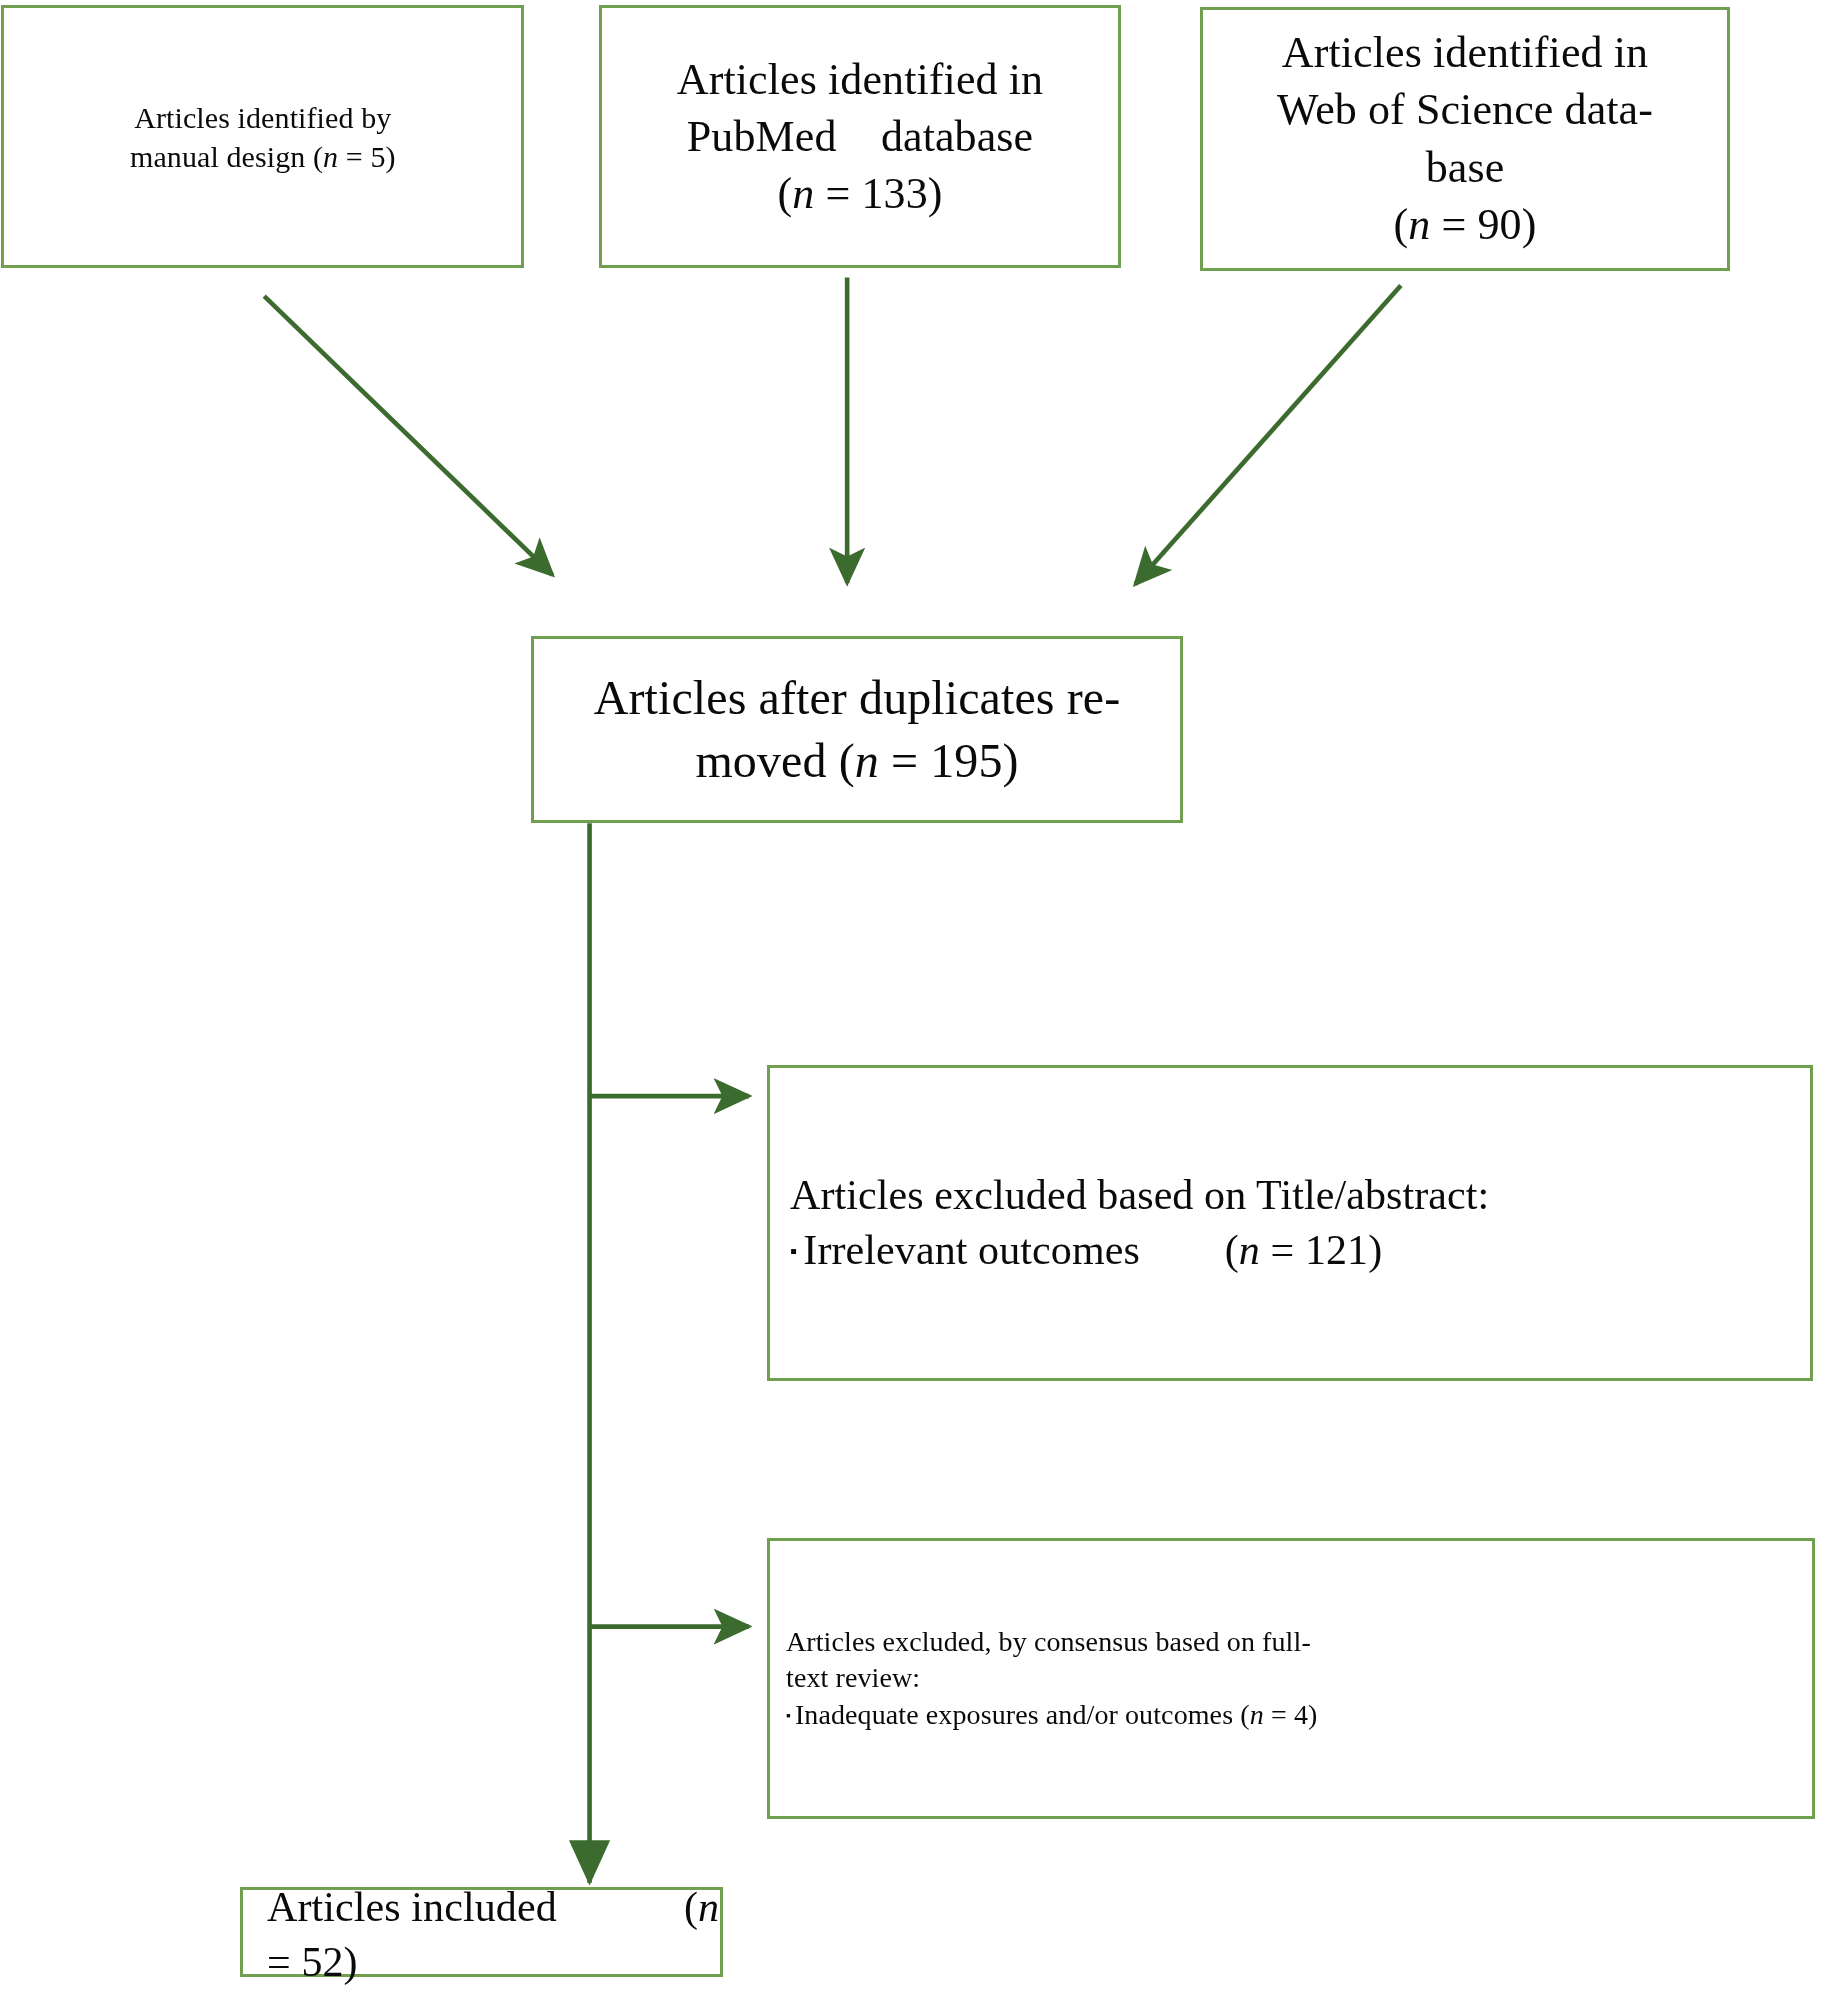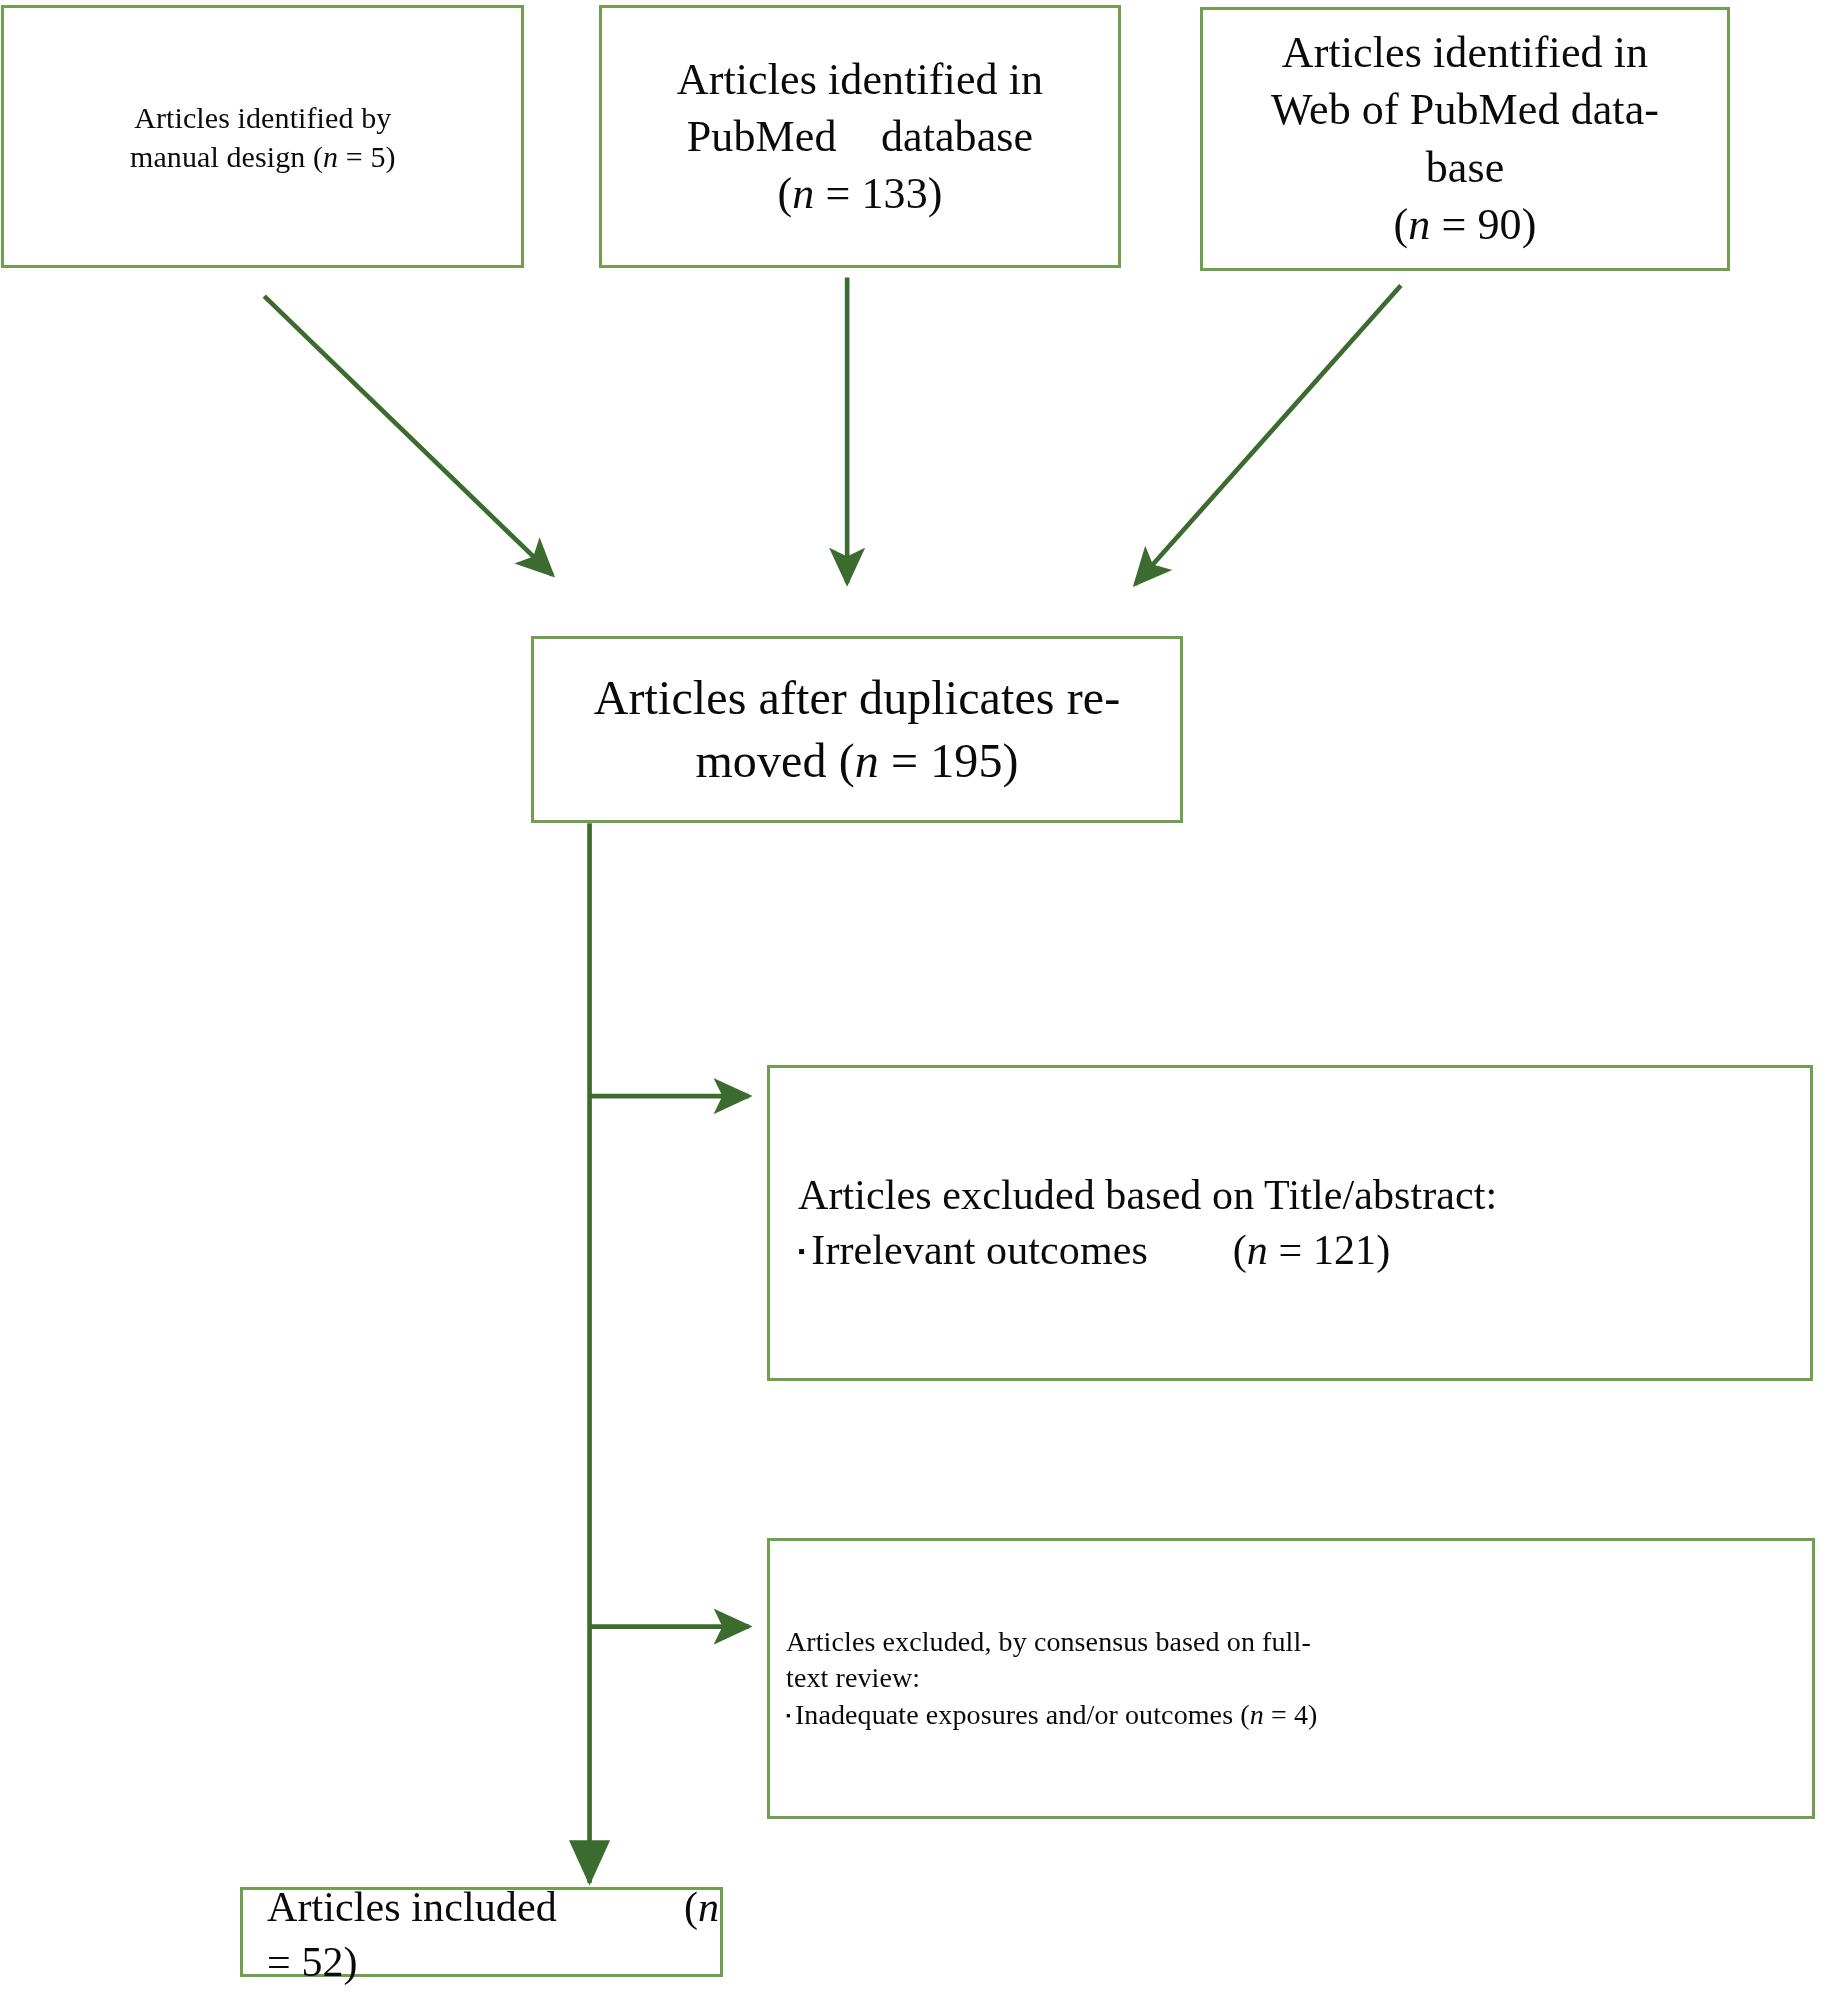--- a/index.html
+++ b/index.html
@@ -38,21 +38,21 @@
   #box-wos      { left: 1200px; top: 6.6px;   width: 530px;  height: 264px; }
   #box-dupes    { left: 531px;  top: 636px;  width: 652px;  height: 187px; }
   #box-excl1    { left: 767px; top: 1065px; width: 1046px; height: 316px; }
   #box-excl2    { left: 767px; top: 1538px; width: 1048px; height: 281px; }
   #box-included { left: 240px;  top: 1887px; width: 483px;  height: 90px; }
 
   #box-manual   .txt { font-size: 30px; }
   #box-pubmed   .txt { font-size: 44px; }
   #box-wos      .txt { font-size: 44px; }
   #box-dupes    .txt { font-size: 48px; }
-  #box-excl1    .txt { font-size: 42px; padding-left: 28px; }
+  #box-excl1    .txt { font-size: 42px; padding-left: 20px; }
   #box-excl2    .txt { font-size: 28px; padding-left: 16px; }
   #box-included .txt { font-size: 42px; padding-left: 24px; margin-top: 6px; }
 
   .ital { font-style: italic; }
 
   .bullet-line {
     display: block;
     white-space: pre;
   }
   .sq {
@@ -108,21 +108,21 @@
     <div class="txt">
       <span>Articles identified in</span><br>
       <span style="white-space:pre">PubMed    database</span><br>
       <span>(</span><span class="ital">n</span><span> = 133)</span>
     </div>
   </div>
 
   <div class="node center" id="box-wos">
     <div class="txt">
       <span>Articles identified in</span><br>
-      <span>Web of PubMed data-</span><br>
+      <span>Web of Science data-</span><br>
       <span>base</span><br>
       <span>(</span><span class="ital">n</span><span> = 90)</span>
     </div>
   </div>
 
   <div class="node center" id="box-dupes">
     <div class="txt">
       <span>Articles after duplicates re-</span><br>
       <span>moved (</span><span class="ital">n</span><span> = 195)</span>
     </div>

